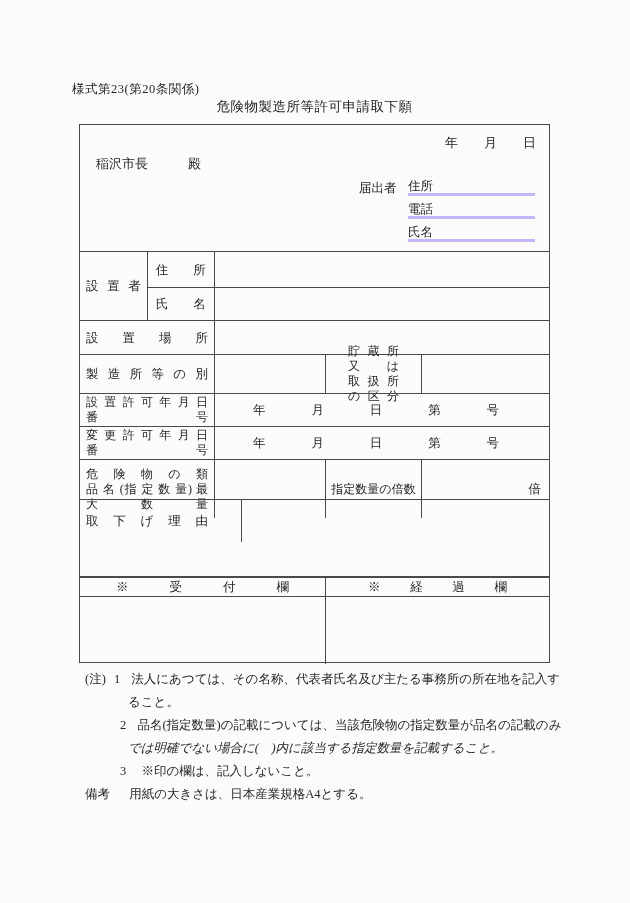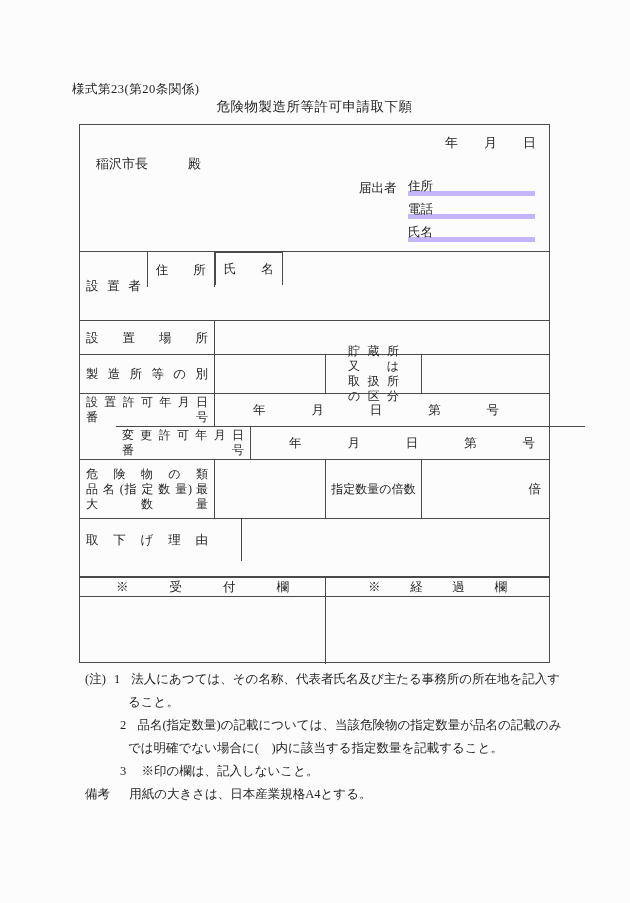--- a/index.html
+++ b/index.html
@@ -18,32 +18,32 @@
     left: 79px; top: 124px; width: 471px; height: 539px;
     border: 1px solid #4a4a4a; position: absolute; background: transparent;
   }
   .date-line { position: absolute; top: 9px; right: 13px; font-size: 13px; }
   .addressee { position: absolute; top: 30px; left: 16px; font-size: 13px; }
   .addressee .dono { margin-left: 40px; }
   .applicant-label { position: absolute; top: 55px; left: 279px; font-size: 12.5px; }
   .applicant-fields { position: absolute; top: 48px; left: 328px; width: 127px; }
   .fill-line {
     display: block; height: 23px; line-height: 26px; font-size: 12.5px;
-    border-bottom: 5px solid #c4b5fd;
+    border-bottom: 3px solid #c4b5fd;
   }
 
   .row { position: absolute; left: 0; width: 469px; display: flex; border-top: 1px solid #4a4a4a; }
   .row-thick { border-top: 2px solid #4a4a4a; }
   .cell { height: 100%; display: flex; flex-direction: column; justify-content: center; }
   .bl { border-left: 1px solid #4a4a4a; }
   .grow { flex: 1 1 auto; }
   .jl { text-align: justify; text-align-last: justify; }
   .lbl { font-size: 12.5px; line-height: 16px; }
   .small { font-size: 12px; line-height: 15px; }
-  .subcol { display: flex; flex-direction: row; }
+  .subcol { display: flex; flex-direction: column; justify-content: flex-end; }
   .subrow { display: flex; }
   .subrow + .subrow { border-top: 1px solid #4a4a4a; }
   .vcent { justify-content: center; }
   .unit-cell { align-items: flex-end; padding-right: 8px; }
   .center { text-align: center; text-align-last: center; }
 
   .notes-line { position: absolute; font-size: 12.5px; line-height: 17px; white-space: nowrap; }
 </style>
 </head>
 <body>
@@ -106,21 +106,21 @@
   <div class="row" style="top:268px;height:33px;">
     <div class="cell" style="width:134px;padding:0 6px;">
       <div class="small jl">設 置 許 可 年 月 日</div>
       <div class="small jl">番 号</div>
     </div>
     <div class="cell bl grow" style="padding:0 50px 0 38px;">
       <div class="lbl jl">年 月 日 第 号</div>
     </div>
   </div>
 
-  <div class="row" style="top:301px;height:33px;margin-left:36px;">
+  <div class="row" style="top:301px;height:33px;">
     <div class="cell" style="width:134px;padding:0 6px;">
       <div class="small jl">変 更 許 可 年 月 日</div>
       <div class="small jl">番 号</div>
     </div>
     <div class="cell bl grow" style="padding:0 50px 0 38px;">
       <div class="lbl jl">年 月 日 第 号</div>
     </div>
   </div>
 
   <div class="row" style="top:334px;height:59px;">
@@ -131,21 +131,21 @@
     </div>
     <div class="cell bl" style="width:111px;"></div>
     <div class="cell bl" style="width:96px;">
       <div class="small center">指定数量の倍数</div>
     </div>
     <div class="cell bl grow unit-cell">
       <div class="lbl">倍</div>
     </div>
   </div>
 
-  <div class="row" style="top:393px;height:43px;gap:27px;">
+  <div class="row" style="top:374px;height:43px;gap:27px;">
     <div class="cell" style="width:134px;padding:0 6px;">
       <div class="lbl jl">取 下 げ 理 由</div>
     </div>
     <div class="cell bl grow"></div>
   </div>
 
   <div class="row row-thick" style="top:451px;height:20px;">
     <div class="cell" style="width:245px;padding:0 36px;">
       <div class="lbl jl">※ 受 付 欄</div>
     </div>
@@ -166,21 +166,21 @@
   <span style="margin-left:5px;">1</span>
   <span style="margin-left:8px;">法人にあつては、その名称、代表者氏名及び主たる事務所の所在地を記入す</span>
 </div>
 <div class="notes-line" style="left:128px;top:694px;">
   <span>ること。</span>
 </div>
 <div class="notes-line" style="left:120px;top:717px;">
   <span>2</span>
   <span style="margin-left:8px;">品名(指定数量)の記載については、当該危険物の指定数量が品名の記載のみ</span>
 </div>
-<div class="notes-line" style="left:128px;top:740px;">
+<div class="notes-line" style="left:128px;top:740px;font-style:italic;">
   <span>では明確でない場合に(　)内に該当する指定数量を記載すること。</span>
 </div>
 <div class="notes-line" style="left:120px;top:763px;">
   <span>3</span>
   <span style="margin-left:12px;">※印の欄は、記入しないこと。</span>
 </div>
 <div class="notes-line" style="left:85px;top:786px;">
   <span>備考</span>
   <span style="margin-left:16px;">用紙の大きさは、日本産業規格A4とする。</span>
 </div>

